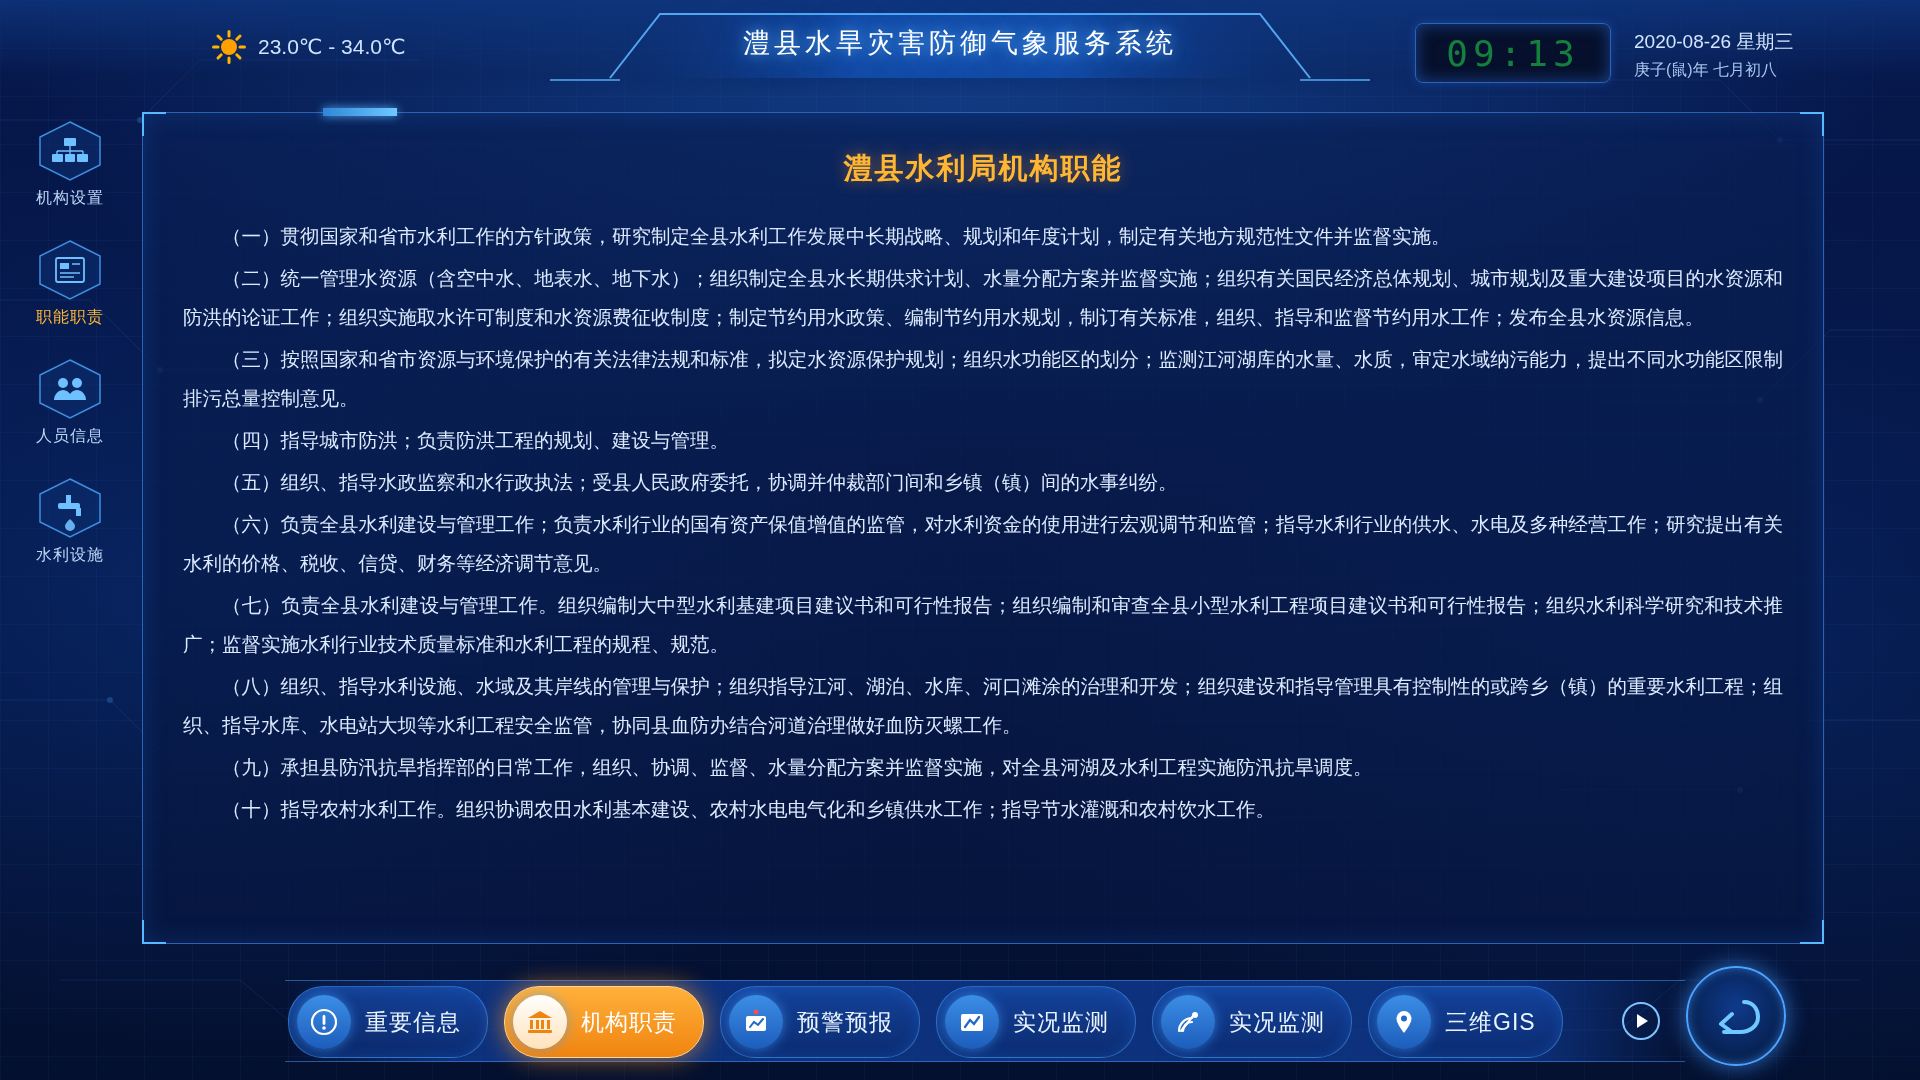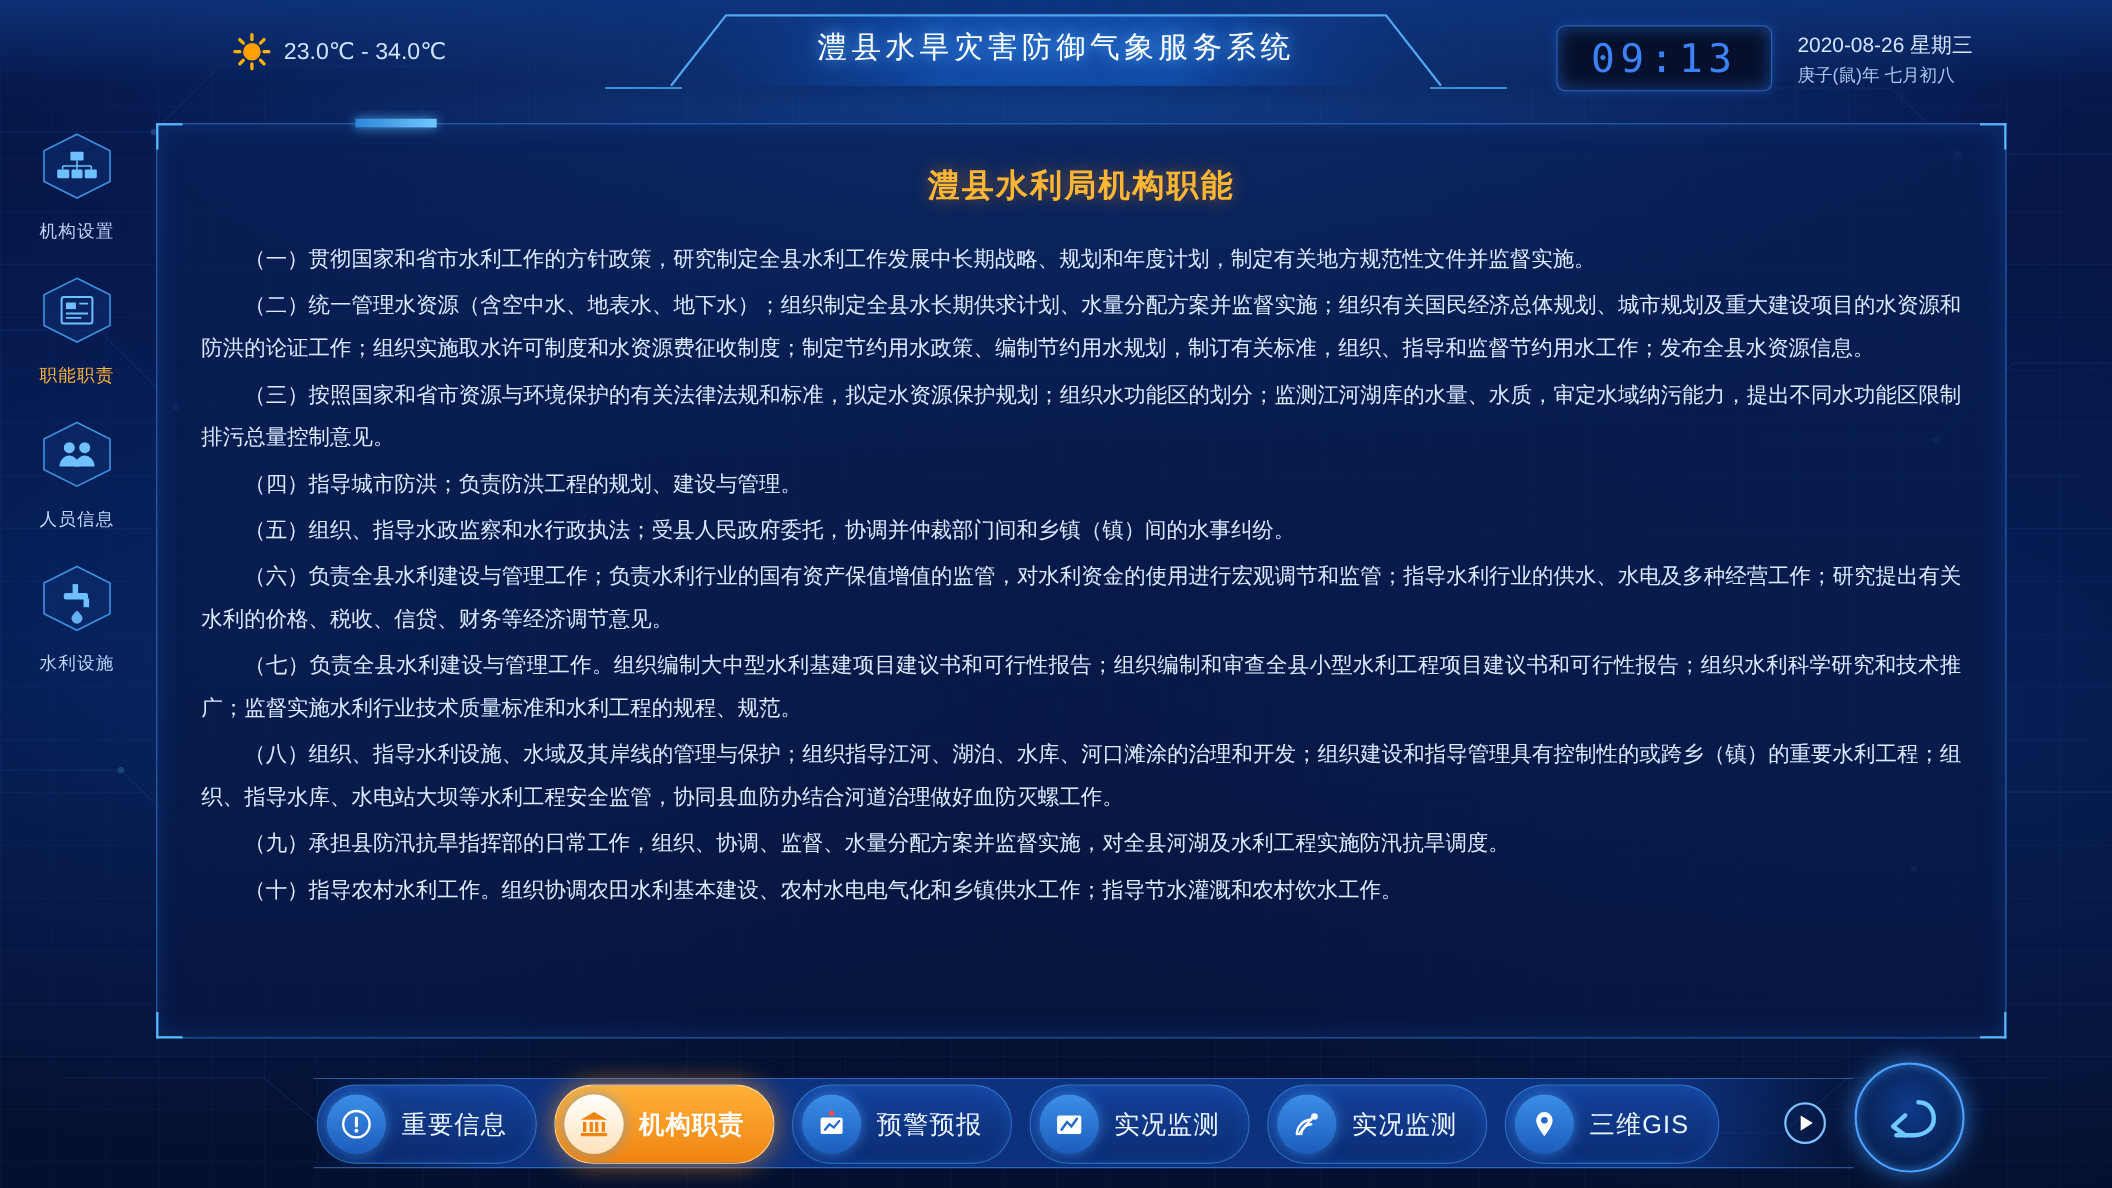--- a/index.html
+++ b/index.html
@@ -57,38 +57,38 @@
   }
   .sun-icon{width:34px;height:34px;position:relative;display:inline-block;}
   .clock-box{
     position:absolute;left:1415px;top:23px;
     width:194px;height:58px;
     border-radius:8px;
     background:#06102c;
     border:1px solid #2c63b8;
     box-shadow:0 0 16px rgba(40,110,220,.55) inset,0 0 10px rgba(30,90,190,.5);
     display:flex;align-items:center;justify-content:center;
-    font-size:36px;letter-spacing:5px;color:#3b82f6;
+    font-size:36px;letter-spacing:5px;color:#15803d;
     font-family:"DejaVu Sans Mono","Liberation Mono",monospace;
   }
   .date-block{
     position:absolute;left:1634px;top:28px;
     text-align:left;font-size:19px;line-height:28px;color:#d4e6ff;
   }
   .date-block .lunar{font-size:16px;color:#a9c6ef;}
 
   
   .sidebar{position:absolute;left:24px;top:118px;width:92px;}
   .side-item{
     width:92px;margin-bottom:28px;
     display:flex;flex-direction:column;align-items:center;cursor:pointer;
   }
   .hexwrap{width:72px;height:66px;position:relative;}
   .hexwrap svg{position:absolute;inset:0;}
-  .side-label{margin-top:16px;font-size:16px;color:#bcd6f7;letter-spacing:1px;}
+  .side-label{margin-top:4px;font-size:16px;color:#bcd6f7;letter-spacing:1px;}
   .side-item.active .side-label{color:#ffb733;}
 
   
   .panel{
     position:absolute;left:142px;top:112px;width:1680px;height:830px;
     background:linear-gradient(180deg, rgba(9,32,86,.72) 0%, rgba(6,22,64,.72) 100%);
     border:1px solid #2a62b5;
     box-shadow:0 0 24px rgba(28,96,200,.28) inset;
   }
   .panel .corner{position:absolute;width:22px;height:22px;border-color:#59b9ff;}
@@ -142,21 +142,21 @@
     display:flex;align-items:center;justify-content:center;
     box-shadow:0 0 12px rgba(70,160,255,.6);
   }
   .navbtn .txt{font-size:23px;color:#eaf4ff;letter-spacing:1px;}
   .navbtn.active{
     background:linear-gradient(180deg,#ffb13a,#f08410);
     border:1px solid #ffd79a;
     box-shadow:0 0 24px rgba(255,150,30,.65);
   }
   .navbtn.active .circ{background:linear-gradient(180deg,#ffffff,#ffe2bb);}
-  .navbtn.active .txt{color:#ffffff;font-weight:bold;}
+  .navbtn.active .txt{color:#ffffff;font-weight:normal;}
   .play-btn{
     position:absolute;left:1622px;bottom:40px;
     width:34px;height:34px;border-radius:50%;
     border:2px solid #7fc2ff;display:flex;align-items:center;justify-content:center;
     cursor:pointer;
   }
   .play-btn .tri{
     width:0;height:0;border-left:11px solid #ffffff;
     border-top:7px solid transparent;border-bottom:7px solid transparent;margin-left:3px;
   }

